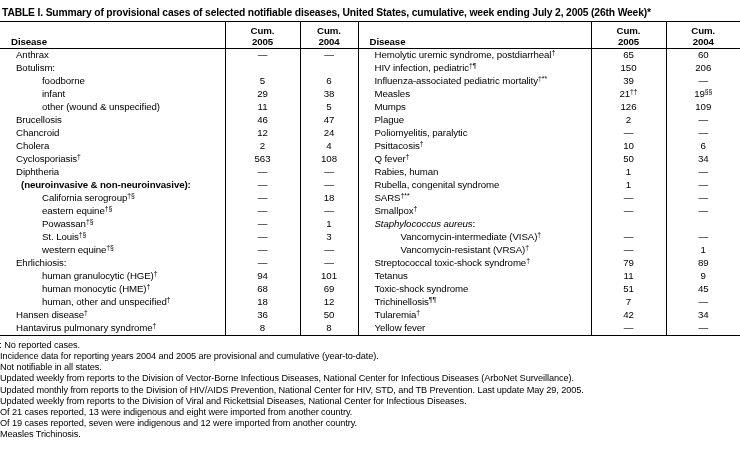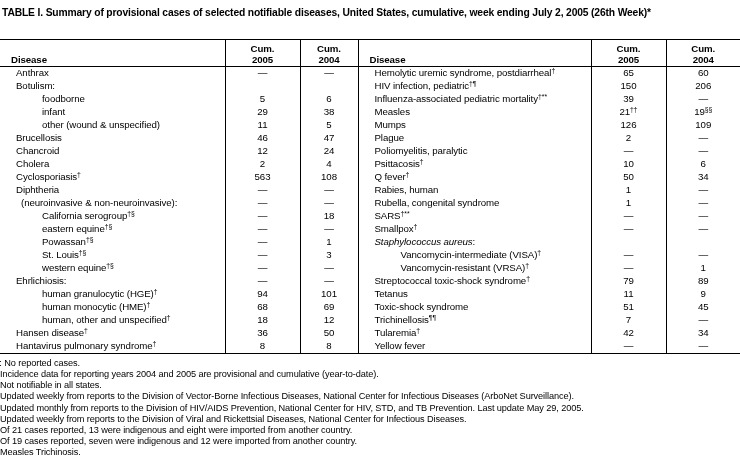--- a/index.html
+++ b/index.html
@@ -4,41 +4,41 @@
 <style>
   html,body{margin:0;padding:0;background:#fff;}
   .page{
     width:740px;height:474px;box-sizing:border-box;
     background:#fff;color:#000;overflow:hidden;
     font-family:"Liberation Sans",sans-serif;
     padding:6px 0 0 0;
   }
   .title{
     font-weight:bold;font-size:10.3px;line-height:13px;
-    padding-left:2px;margin-bottom:20px;letter-spacing:-0.15px;
+    padding-left:2px;margin-bottom:2px;letter-spacing:-0.15px;
     white-space:nowrap;
   }
   table.main{
     border-collapse:collapse;table-layout:fixed;width:740px;
     border-top:1.5px solid #000;border-bottom:1.5px solid #000;
   }
   th,td{padding:0;font-size:9.7px;letter-spacing:-0.1px;}
   thead th{
     border-bottom:1.5px solid #000;font-weight:bold;
     height:25px;vertical-align:bottom;padding-bottom:1px;
   }
   th.dh{text-align:left;padding-left:11px;}
   th.nh{}
   th.nh div{line-height:10.5px;}
   .bR{border-right:1px solid #000;}
   tbody td{height:13px;line-height:12.5px;vertical-align:middle;}
   td.disease{text-align:left;white-space:nowrap;overflow:hidden;}
   td.num{text-align:center;white-space:nowrap;}
   .ind0{padding-left:16px;}
-  .ind1{padding-left:21px;}
+  .ind1{padding-left:21px;font-weight:bold;}
   .ind2{padding-left:42px;}
   sup{font-size:6.8px;line-height:0;vertical-align:3px;letter-spacing:0;}
   .it{font-style:italic;}
   .footnotes{margin-top:4px;}
   .fn{font-size:9.2px;line-height:11.15px;letter-spacing:-0.1px;white-space:nowrap;}
   .mk{letter-spacing:0;}
   .mk.supmk{display:inline-block;width:10px;margin-left:-10px;font-size:6.8px;position:relative;top:-3px;}
   .mk.nosup{display:inline;margin-left:-10px;}
 </style>
 </head>

